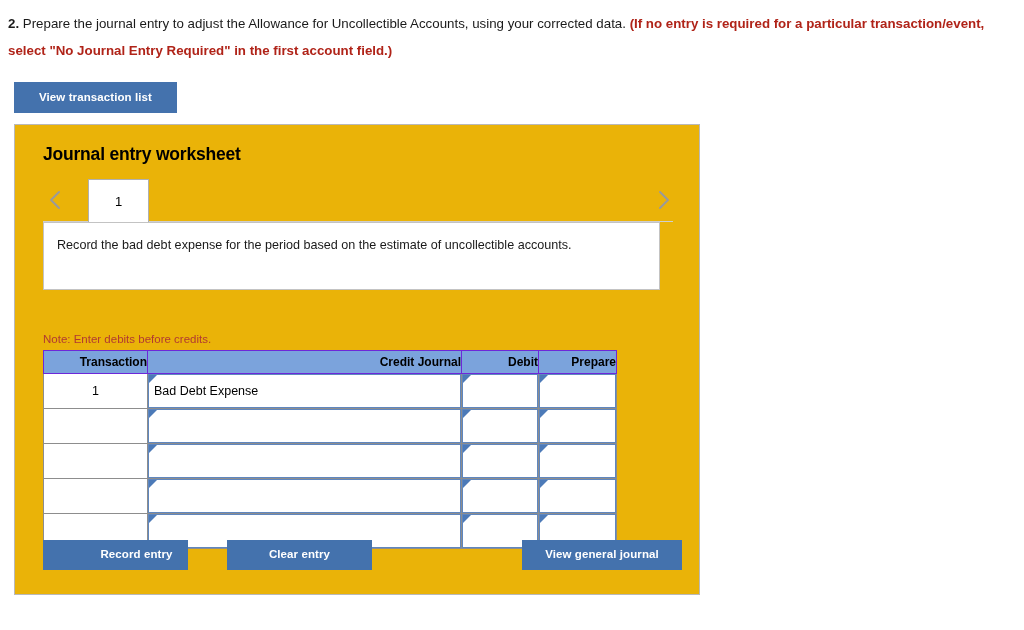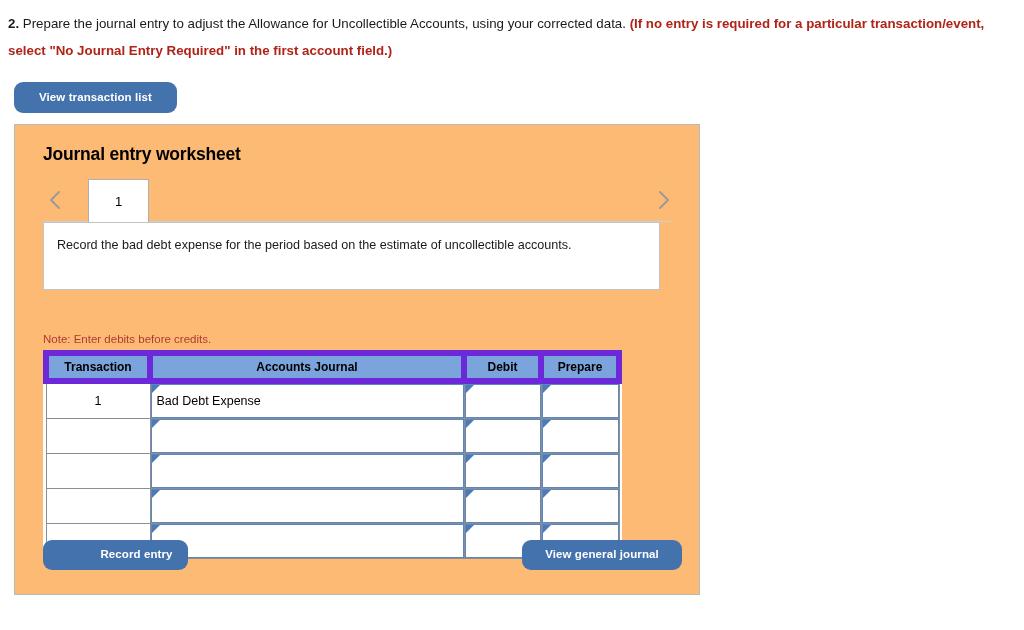--- a/index.html
+++ b/index.html
@@ -32,21 +32,21 @@
   #question .red {
     color: #b02318;
     font-weight: bold;
   }
 
   
   .btn {
     background: #4472ad;
     color: #ffffff;
     border: none;
-    border-radius: 9px;
+    border-radius: 0;
     font-family: "Liberation Sans", sans-serif;
     font-weight: bold;
     font-size: 11.5px;
     letter-spacing: 0.1px;
     cursor: pointer;
     padding: 0;
     text-align: center;
     line-height: 1;
     display: flex;
     align-items: center;
@@ -60,21 +60,21 @@
     height: 31px;
   }
 
   
   #worksheet-panel {
     position: absolute;
     left: 14px;
     top: 124px;
     width: 686px;
     height: 471px;
-    background: #fdba74;
+    background: #eab308;
     border: 1px solid #b9b9b9;
     box-sizing: border-box;
   }
 
   #worksheet-title {
     position: absolute;
     left: 28px;
     top: 19px;
     font-size: 17.5px;
     font-weight: bold;
@@ -156,27 +156,27 @@
     position: absolute;
     left: 28px;
     top: 225px;
     width: 573px;
     border-collapse: collapse;
     background: #ffffff;
     table-layout: fixed;
   }
   #journal-table th {
     background: #7ba3dc;
-    border: 6px solid #6d28d9;
+    border: 1px solid #6d28d9;
     font-size: 12px;
     font-weight: bold;
     color: #000;
     height: 22px;
     padding: 0;
-    text-align: center;
+    text-align: right;
   }
   #journal-table td {
     border: 1px solid #8d8d8d;
     padding: 0;
     height: 24px;
     vertical-align: middle;
     background: #ffffff;
   }
   .col-transaction { width: 104px; }
   .col-journal     { width: 314px; }
@@ -294,21 +294,21 @@
   <table id="journal-table">
     <colgroup>
       <col class="col-transaction">
       <col class="col-journal">
       <col class="col-debit">
       <col class="col-credit">
     </colgroup>
     <thead>
       <tr>
         <th>Transaction</th>
-        <th>Accounts Journal</th>
+        <th>Credit Journal</th>
         <th>Debit</th>
         <th>Prepare</th>
       </tr>
     </thead>
     <tbody id="journal-table-body">
         <tr>
           <td class="txn-num">1</td>
           <td class="field-cell">
             <div class="field">Bad Debt Expense</div>
           </td>
@@ -364,14 +364,15 @@
             <div class="field"></div>
           </td>
           <td class="field-cell">
             <div class="field"></div>
           </td>
         </tr>
       </tbody>
   </table>
 
   <button class="btn" id="record-entry-button">Record entry</button>
+  <button class="btn" id="clear-entry-button">Clear entry</button>
   <button class="btn" id="view-general-journal-button">View general journal</button>
 </div>
 
 </body></html>

